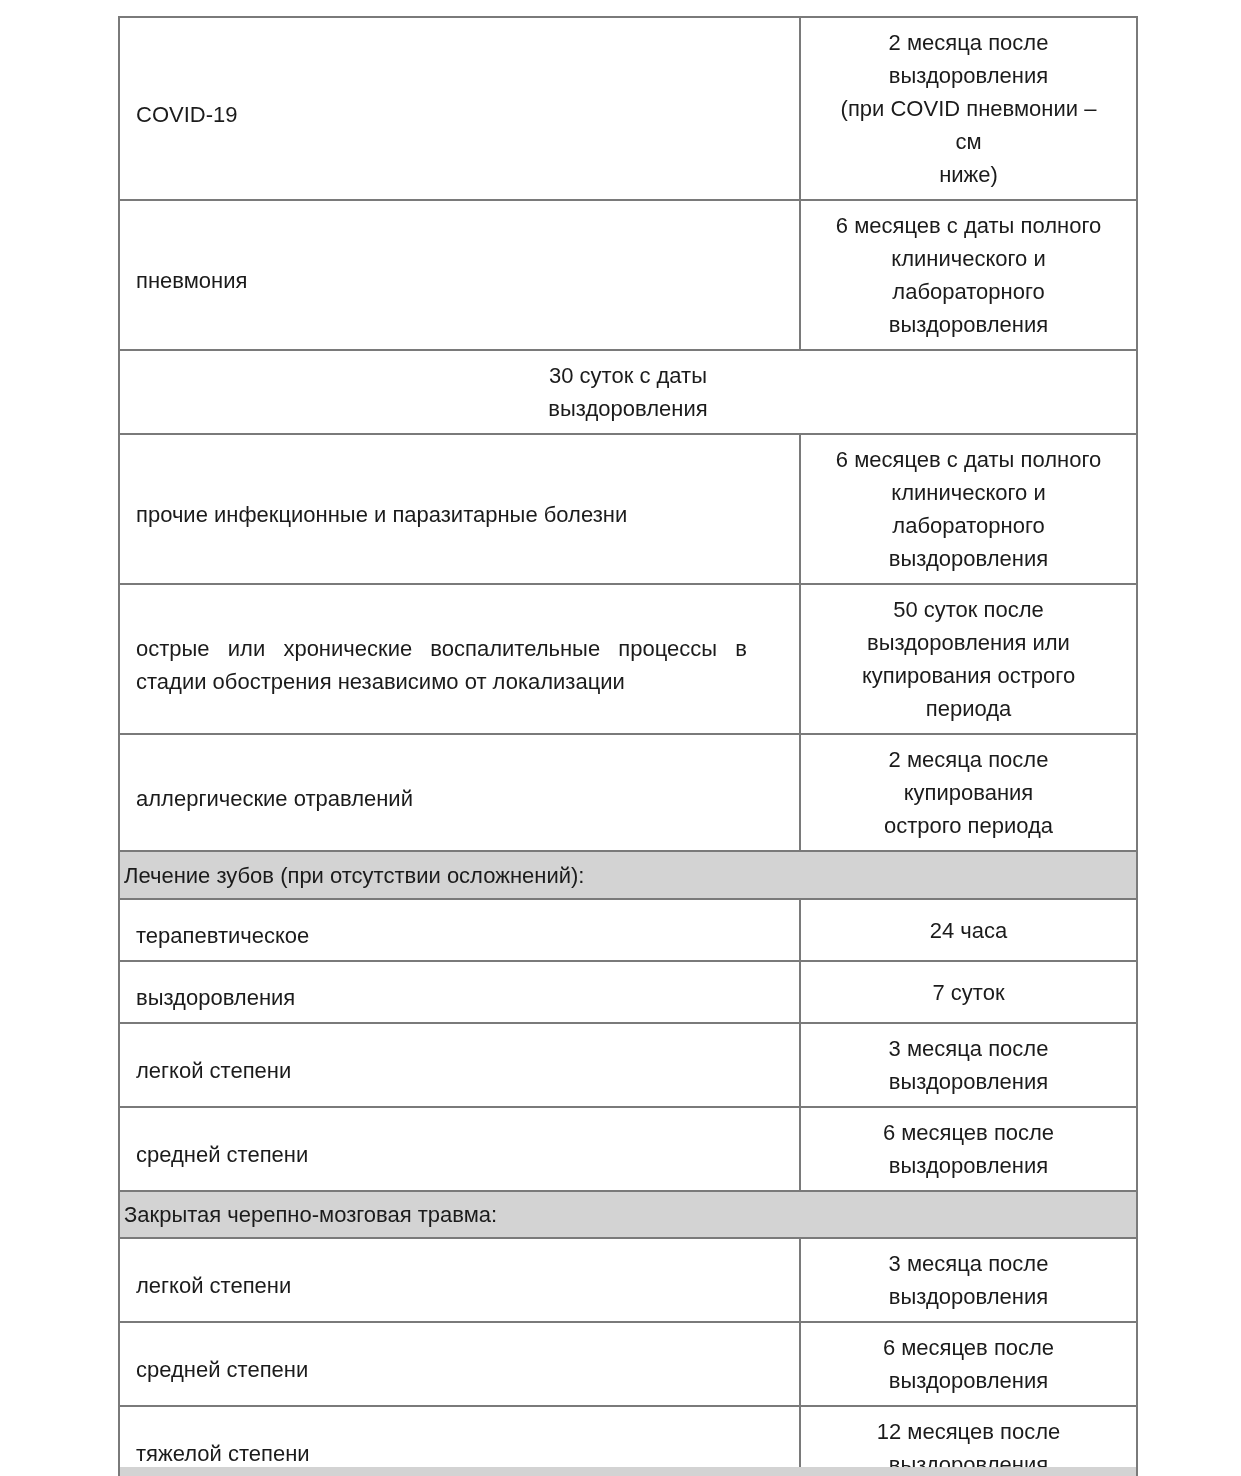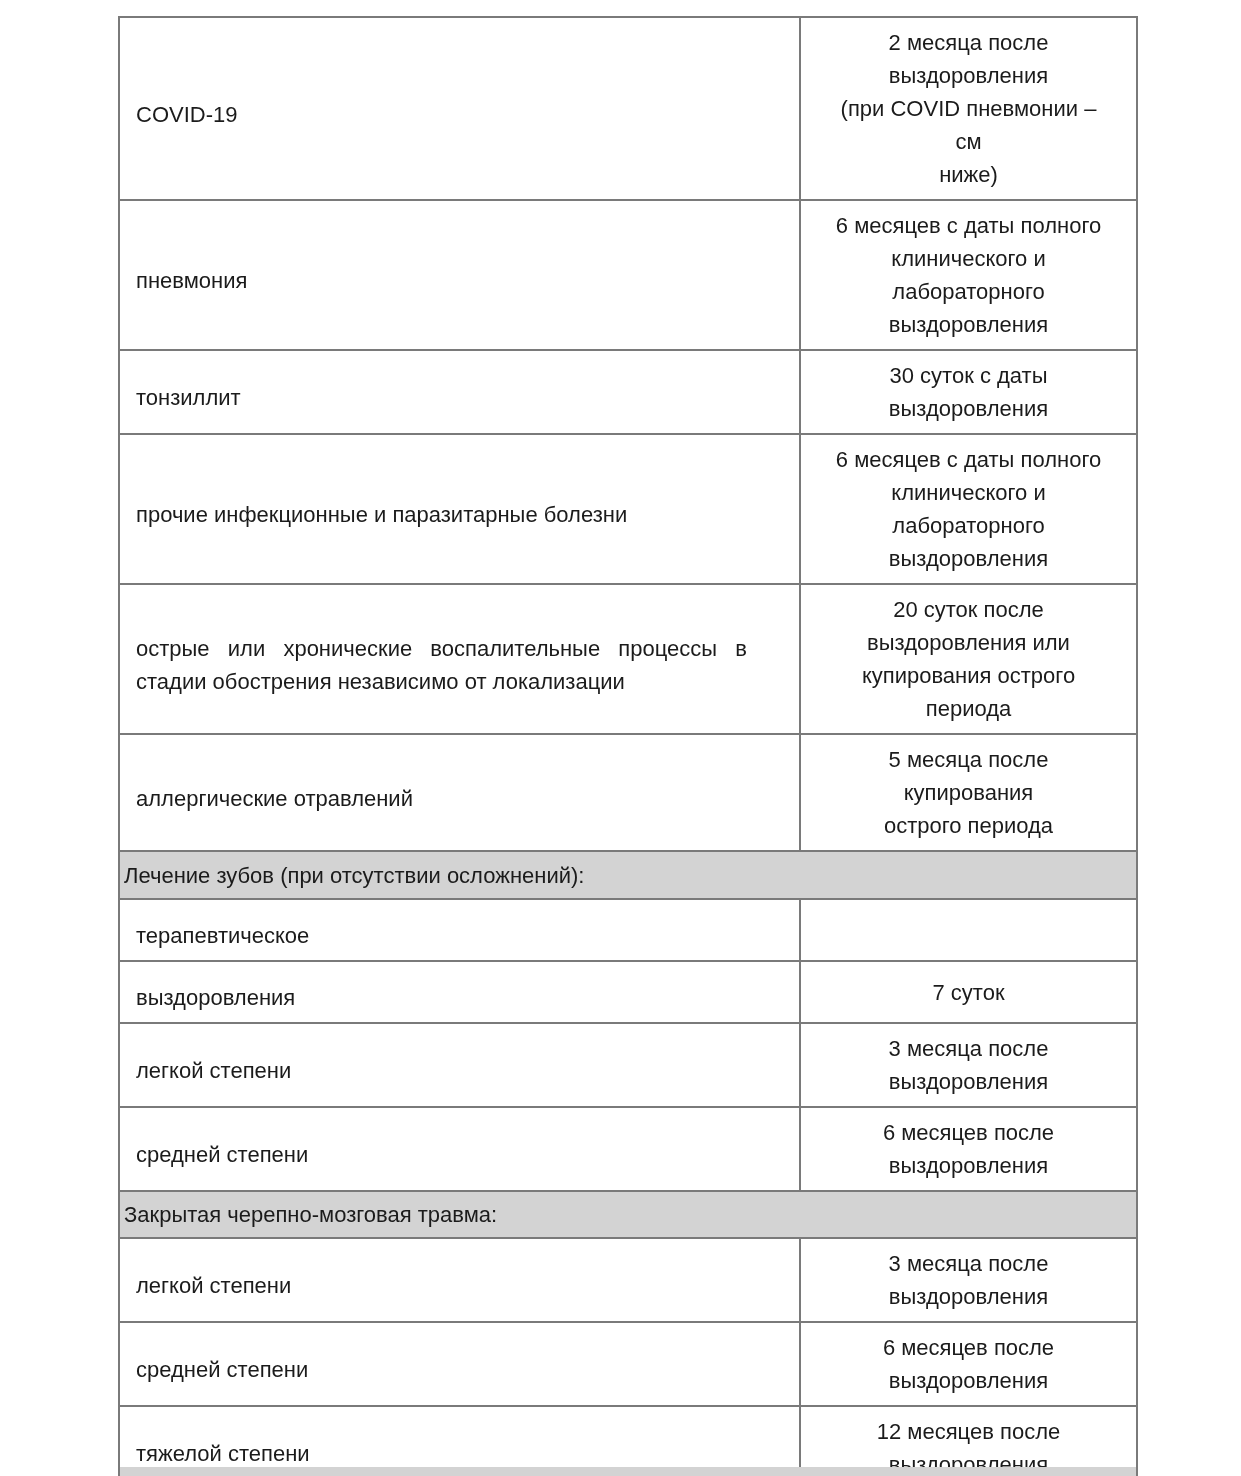--- a/index.html
+++ b/index.html
@@ -94,63 +94,61 @@
       <div class="cell-d">
           <span class="txt">пневмония</span>
         </div>
       <div class="cell-p">6 месяцев с даты полного
 клинического и
 лабораторного
 выздоровления</div>
     </div>
 
     <div class="row" style="min-height:77px">
-      <div class="cell-d">
-          <span class="txt">тонзиллит</span>
-        </div>
       <div class="cell-p">30 суток с даты
 выздоровления</div>
     </div>
 
     <div class="row" style="min-height:138px">
       <div class="cell-d">
           <span class="txt">прочие инфекционные и паразитарные болезни</span>
         </div>
       <div class="cell-p">6 месяцев с даты полного
 клинического и
 лабораторного
 выздоровления</div>
     </div>
 
     <div class="row" style="min-height:137px">
       <div class="cell-d">
           <span class="txt">острые или хронические воспалительные процессы в стадии обострения независимо от локализации</span>
         </div>
-      <div class="cell-p">20 суток после
+      <div class="cell-p">50 суток после
 выздоровления или
 купирования острого
 периода</div>
     </div>
 
     <div class="row" style="min-height:92px">
       <div class="cell-d">
           <span class="txt">аллергические отравлений</span>
         </div>
-      <div class="cell-p">5 месяца после купирования
+      <div class="cell-p">2 месяца после купирования
 острого периода</div>
     </div>
 
     <div class="row section" style="min-height:48px">
       <div class="cell-s">Лечение зубов (при отсутствии осложнений):</div>
     </div>
 
     <div class="row" style="min-height:46px">
       <div class="cell-d">
           <span class="txt">терапевтическое</span>
         </div>
+      <div class="cell-p">24 часа</div>
     </div>
 
     <div class="row" style="min-height:48px">
       <div class="cell-d">
           <span class="txt">выздоровления</span>
         </div>
       <div class="cell-p">7 суток</div>
     </div>
 
 

